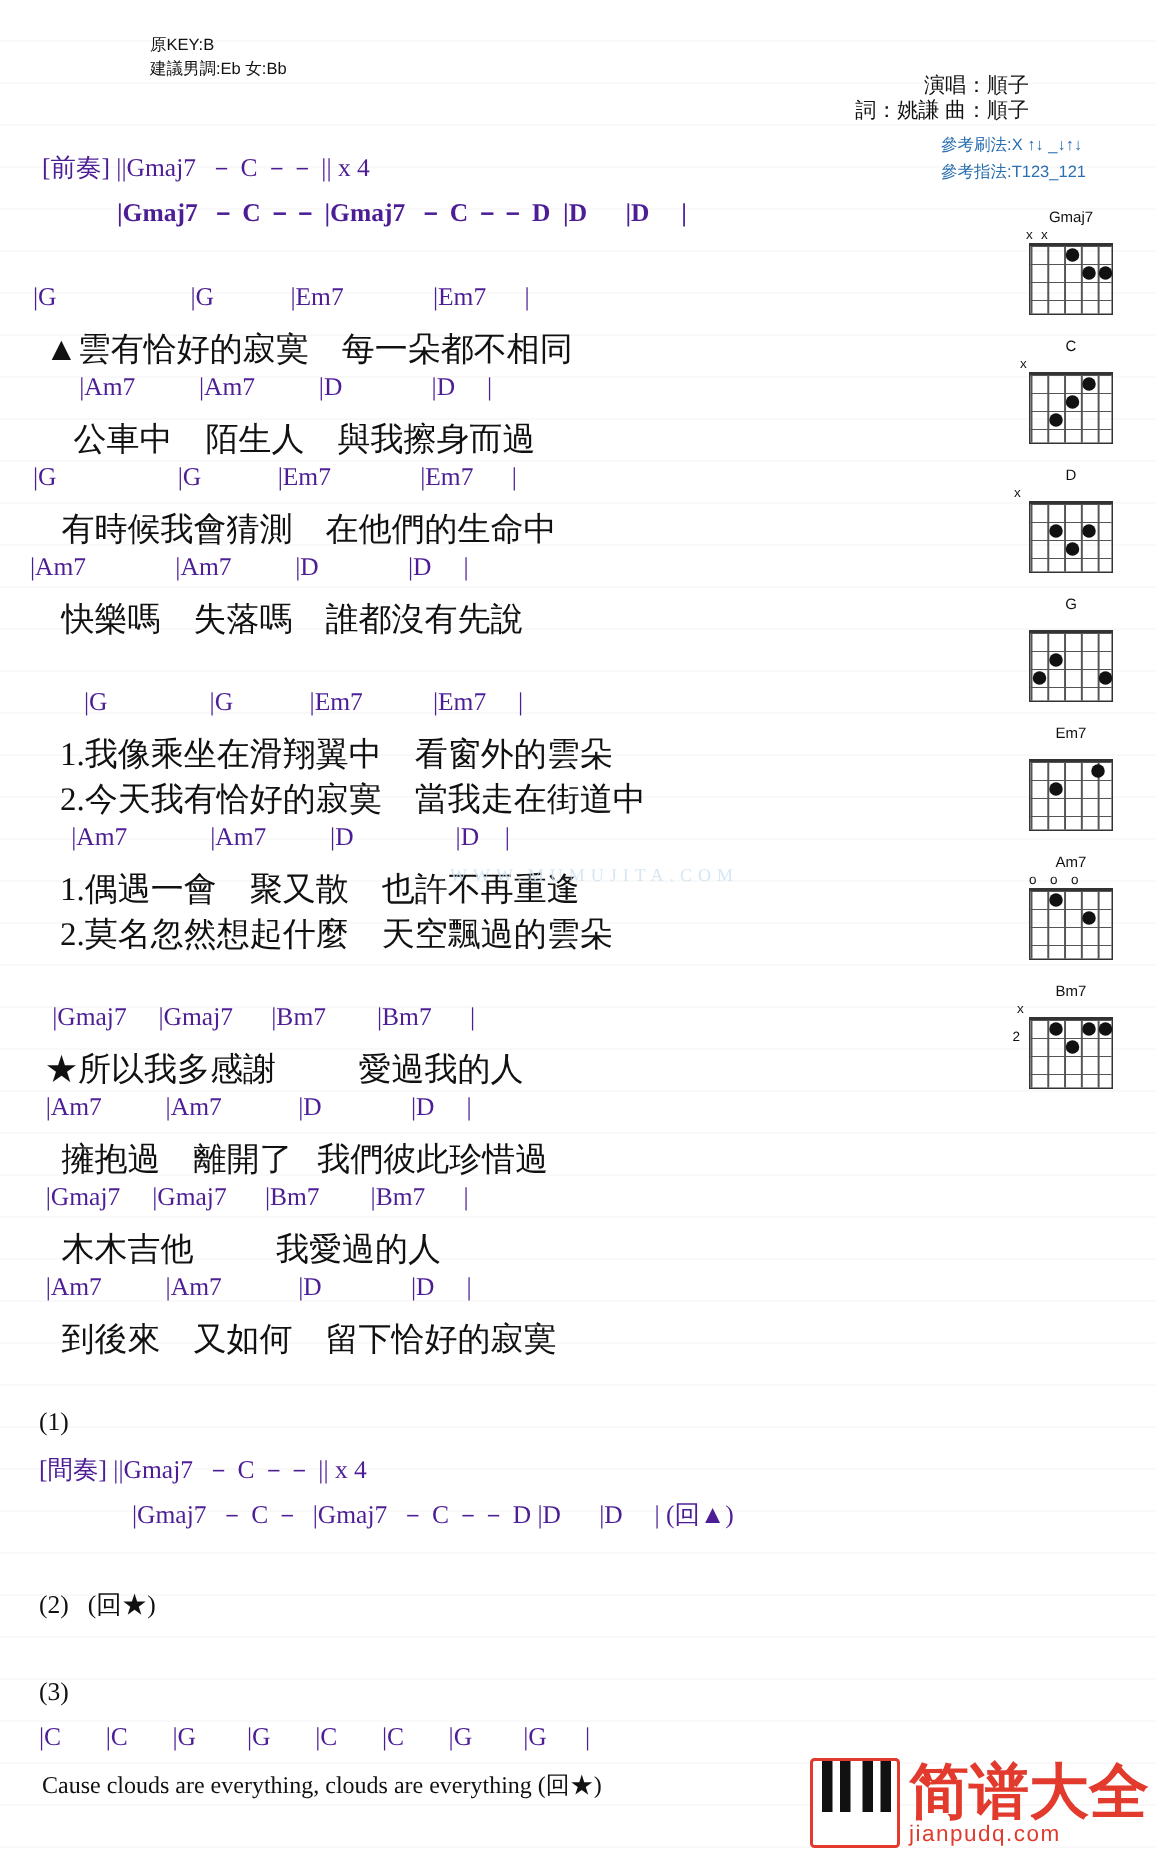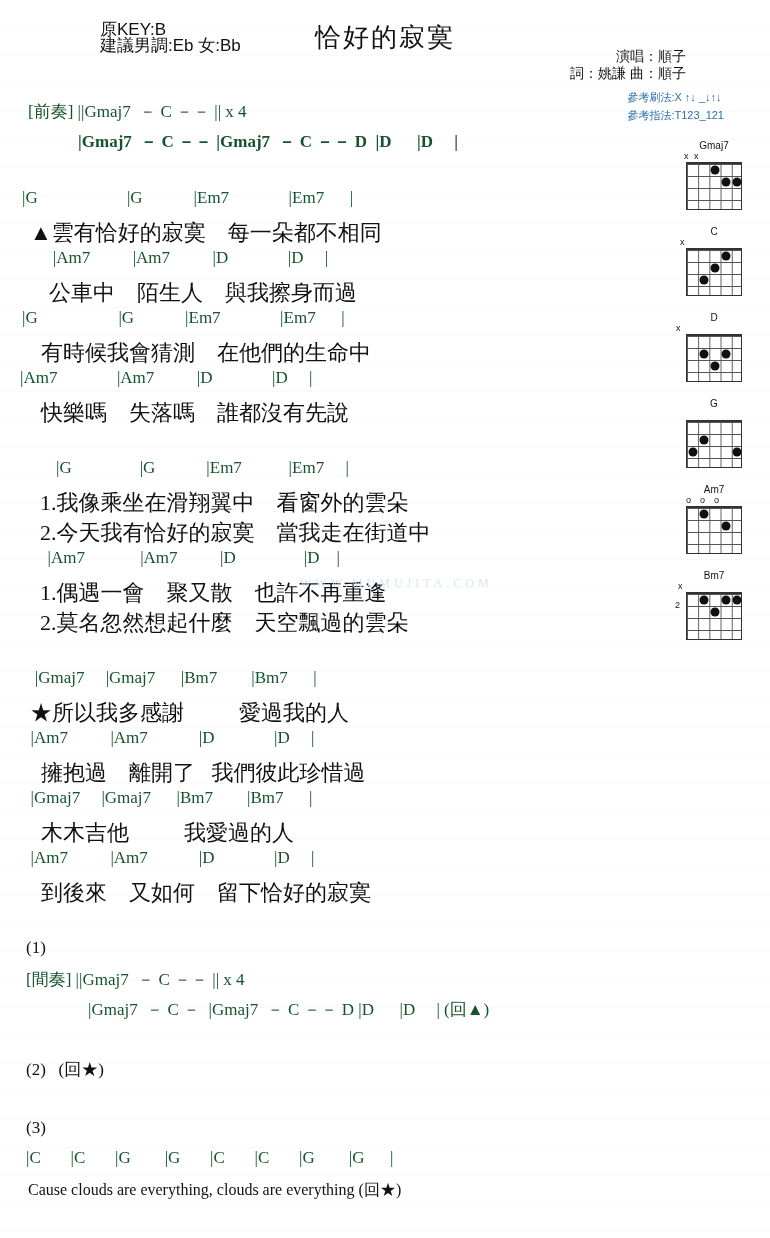--- a/index.html
+++ b/index.html
@@ -9,40 +9,40 @@
     font-family:"Liberation Sans", sans-serif;
     color:#1a1a1a;
     position:relative;
     overflow:hidden;
   }
   .sheet{position:absolute;inset:0;}
 
   
   .key-block{
     position:absolute;left:100px;top:22px;
-    font-size:17px;line-height:16px;color:#111;
+    font-size:11px;line-height:16px;color:#111;
   }
   .title{
     position:absolute;left:0;right:0;top:20px;
     text-align:center;font-size:26px;letter-spacing:2px;color:#111;
     font-family:"Liberation Serif", serif;
   }
   .credits{
     position:absolute;right:84px;top:48px;
     text-align:right;font-size:14px;line-height:17px;color:#111;
   }
   .playinfo{
     position:absolute;right:46px;top:88px;
     text-align:left;font-size:11px;line-height:18px;color:#2a6fb0;
   }
 
   
   .body{position:absolute;left:0;top:0;width:690px;}
   .line{position:absolute;white-space:pre;}
-  .chord{color:#14532d;font-size:17px;font-family:"Liberation Serif", serif;}
+  .chord{color:#4c1d95;font-size:17px;font-family:"Liberation Serif", serif;}
   .lyric{color:#111;font-size:22px;font-family:"Liberation Serif", serif;}
   .lyric-en{color:#111;font-size:16px;font-family:"Liberation Serif", serif;}
   .sec{color:#111;font-size:17px;font-family:"Liberation Serif", serif;}
 
   
   .diagrams{position:absolute;right:8px;top:140px;width:96px;}
   .diag{position:relative;margin-bottom:12px;height:74px;}
   .diag .dname{
     text-align:center;font-size:10px;color:#111;height:12px;line-height:12px;
     font-family:"Liberation Sans",sans-serif;
@@ -102,21 +102,20 @@
 <body>
 
 <div class="sheet">
   <div class="bg-lines"></div>
 
   <div class="key-block">
     <div>原KEY:B</div>
     <div>建議男調:Eb 女:Bb</div>
   </div>
 
-  <div class="title">恰好的寂寞</div>
 
   <div class="credits">
     <div>演唱：順子</div>
     <div>詞：姚謙  曲：順子</div>
   </div>
   <div class="playinfo">
     <div>參考刷法:X ↑↓ _↓↑↓</div>
     <div>參考指法:T123_121</div>
   </div>
 
@@ -209,20 +208,28 @@
     <div class="diag">
       <div class="dname">G</div>
       <div class="marks"></div>
       <div class="grid">
         <div class="dot" style="left:6px;top:30px;"></div>
         <div class="dot" style="left:17px;top:18px;"></div>
         <div class="dot" style="left:50px;top:30px;"></div>
       </div>
     </div>
 
+    <div class="diag">
+      <div class="dname">Em7</div>
+      <div class="marks"></div>
+      <div class="grid">
+        <div class="dot" style="left:17px;top:18px;"></div>
+        <div class="dot" style="left:45px;top:6px;"></div>
+      </div>
+    </div>
 
     <div class="diag">
       <div class="dname">Am7</div>
       <div class="marks">
         <span style="left:20px">o</span>
           <span style="left:34px">o</span>
           <span style="left:48px">o</span>
       </div>
       <div class="grid">
         <div class="dot" style="left:17px;top:6px;"></div>
@@ -242,13 +249,25 @@
         <div class="dot" style="left:39px;top:6px;"></div>
         <div class="dot" style="left:50px;top:6px;"></div>
       </div>
     </div>
   </div>
 
   <div class="wm-center">
     <span class="sub">WWW.MUMUJITA.COM</span>
   </div>
 
+  <div class="wm-br">
+    <div class="piano">
+      <i style="left:6px"></i>
+        <i style="left:18px"></i>
+        <i style="left:33px"></i>
+        <i style="left:45px"></i>
+    </div>
+    <div class="txt">
+      <div class="cn">简谱大全</div>
+      <div class="en">jianpudq.com</div>
+    </div>
+  </div>
 </div>
 
 </body></html>

